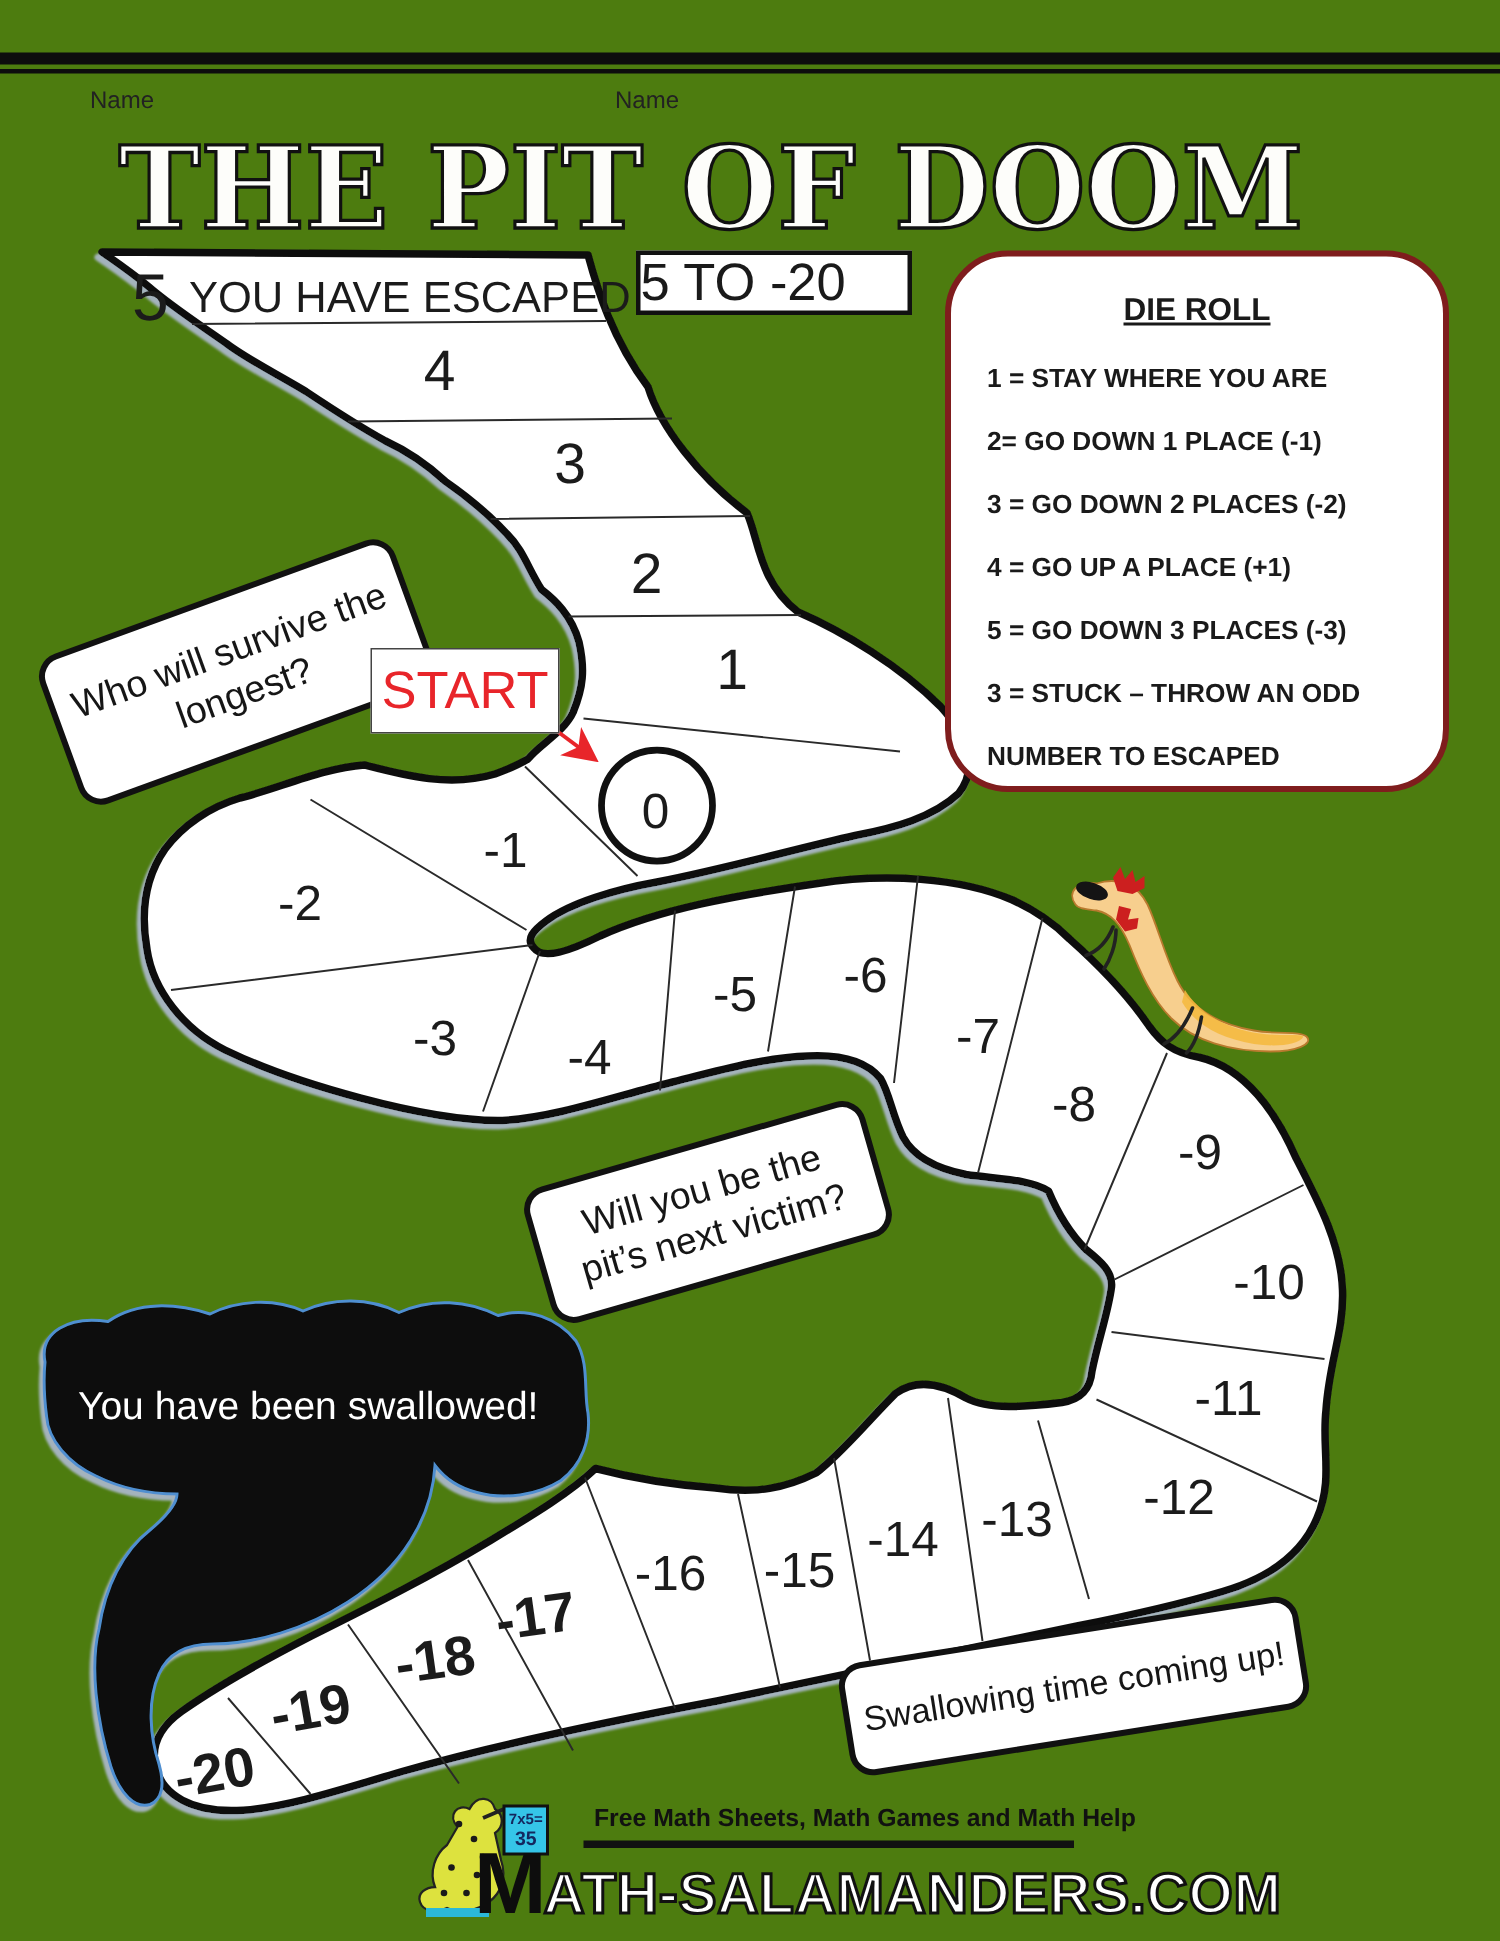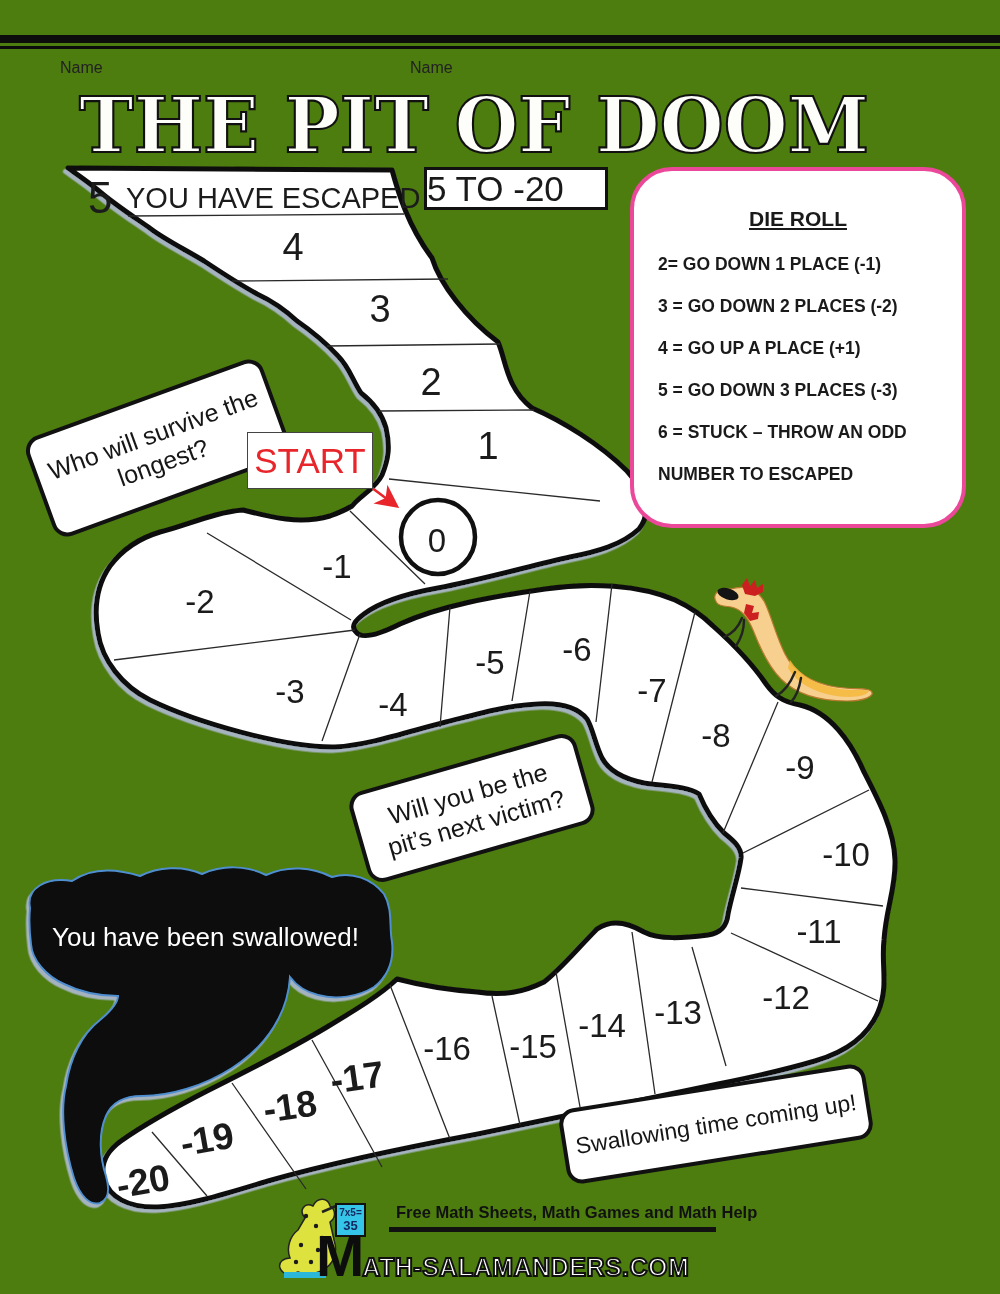--- a/index.html
+++ b/index.html
@@ -7,39 +7,39 @@
         font-family:"Liberation Sans",sans-serif;color:#1a1a1a;}
   .toprule1{position:absolute;left:0;top:35px;width:1000px;height:8px;background:#0d0d0d;}
   .toprule2{position:absolute;left:0;top:46px;width:1000px;height:3px;background:#0d0d0d;}
   .meta-label{position:absolute;font-size:16px;color:#222;}
   .name-label{left:60px;top:59px;}
   .date-label{left:410px;top:59px;}
   .board-svg{position:absolute;left:0;top:0;width:1000px;height:1294px;}
   .overlay{position:absolute;box-sizing:border-box;background:#fff;}
   .range-box{left:424px;top:167px;width:184px;height:43px;border:3px solid #111;
              display:flex;align-items:center;justify-content:flex-start;font-size:35px;}
-  .dieroll-box{left:630px;top:167px;width:336px;height:361px;border:4px solid #ec4899;
-               border-radius:42px;padding:36px 24px 0 24px;}
+  .dieroll-box{left:630px;top:167px;width:336px;height:361px;border:4px solid #7f1d1d;
+               border-radius:42px;padding:24px 24px 0 24px;}
   .dieroll-title{text-align:center;font-size:21px;font-weight:bold;text-decoration:underline;
                  margin-bottom:12px;}
   .dieroll-rule{font-size:17.5px;font-weight:bold;line-height:42px;white-space:nowrap;}
   .bubble{border:4px solid #111;border-radius:16px;display:flex;flex-direction:column;
           align-items:center;justify-content:center;text-align:center;font-size:25px;
           line-height:1.22;color:#161616;}
   .bubble-survive{left:32px;top:395px;width:252px;height:106px;transform:rotate(-20deg);}
   .bubble-victim{left:354px;top:761px;width:236px;height:94px;transform:rotate(-16deg);}
   .bubble-swallow{left:561px;top:1086px;width:310px;height:76px;transform:rotate(-9deg);font-size:23px;}
   .start-box{left:227px;top:432px;width:126px;height:57px;border:1.6px solid #444;
              display:flex;align-items:center;justify-content:center;
              font-size:35px;color:#e8252a;margin-left:20px;}
   .footer-tagline{position:absolute;left:396px;top:1203px;font-size:16.5px;font-weight:bold;color:#111;}
   .footer-bar{position:absolute;left:389px;top:1227px;width:327px;height:5px;background:#111;}
   .brand{position:absolute;left:316px;top:1222px;white-space:nowrap;}
   .brand-m{font-size:58px;font-weight:bold;color:#0d0d0d;letter-spacing:-2px;}
-  .brand-rest{font-size:25px;font-weight:bold;color:#fff;letter-spacing:0.5px;
+  .brand-rest{font-size:38px;font-weight:bold;color:#fff;letter-spacing:0.5px;
               -webkit-text-stroke:2px #111;}
   svg text{font-family:"Liberation Sans",sans-serif;fill:#1b1b1b;}
   text.num{font-size:33px;text-anchor:middle;}
   text.numbig{font-size:38px;text-anchor:middle;}
   text.numbold{font-size:37px;font-weight:bold;text-anchor:middle;}
   text.title-text{font-family:"DejaVu Serif",serif;font-weight:bold;font-size:76px;
                   fill:#fdfdfa;stroke:#111;stroke-width:2.2px;text-anchor:middle;}
   text.escape-num{font-size:44px;}
   text.escape-label{font-size:29px;}
   text.pit-text{font-size:26px;fill:#fff;}
@@ -179,25 +179,26 @@
       <text class="sign-text" x="350.5" y="1230" style="font-size:13px">35</text>
     </g>
   </svg>
 
   <div class="overlay range-box">
     <span>5 TO -20</span>
   </div>
 
   <div class="overlay dieroll-box">
     <div class="dieroll-title">DIE ROLL</div>
+    <div class="dieroll-rule">1 = STAY WHERE YOU ARE</div>
     <div class="dieroll-rule">2= GO DOWN 1 PLACE (-1)</div>
     <div class="dieroll-rule">3 = GO DOWN 2 PLACES (-2)</div>
     <div class="dieroll-rule">4 = GO UP A PLACE (+1)</div>
     <div class="dieroll-rule">5 = GO DOWN 3 PLACES (-3)</div>
-    <div class="dieroll-rule">6 = STUCK – THROW AN ODD</div>
+    <div class="dieroll-rule">3 = STUCK – THROW AN ODD</div>
     <div class="dieroll-rule">NUMBER TO ESCAPED</div>
   </div>
 
   <div class="overlay bubble bubble-survive">
     <span>Who will survive the</span>
     <span>longest?</span>
   </div>
   <div class="overlay bubble bubble-victim">
     <span>Will you be the</span>
     <span>pit’s next victim?</span>

